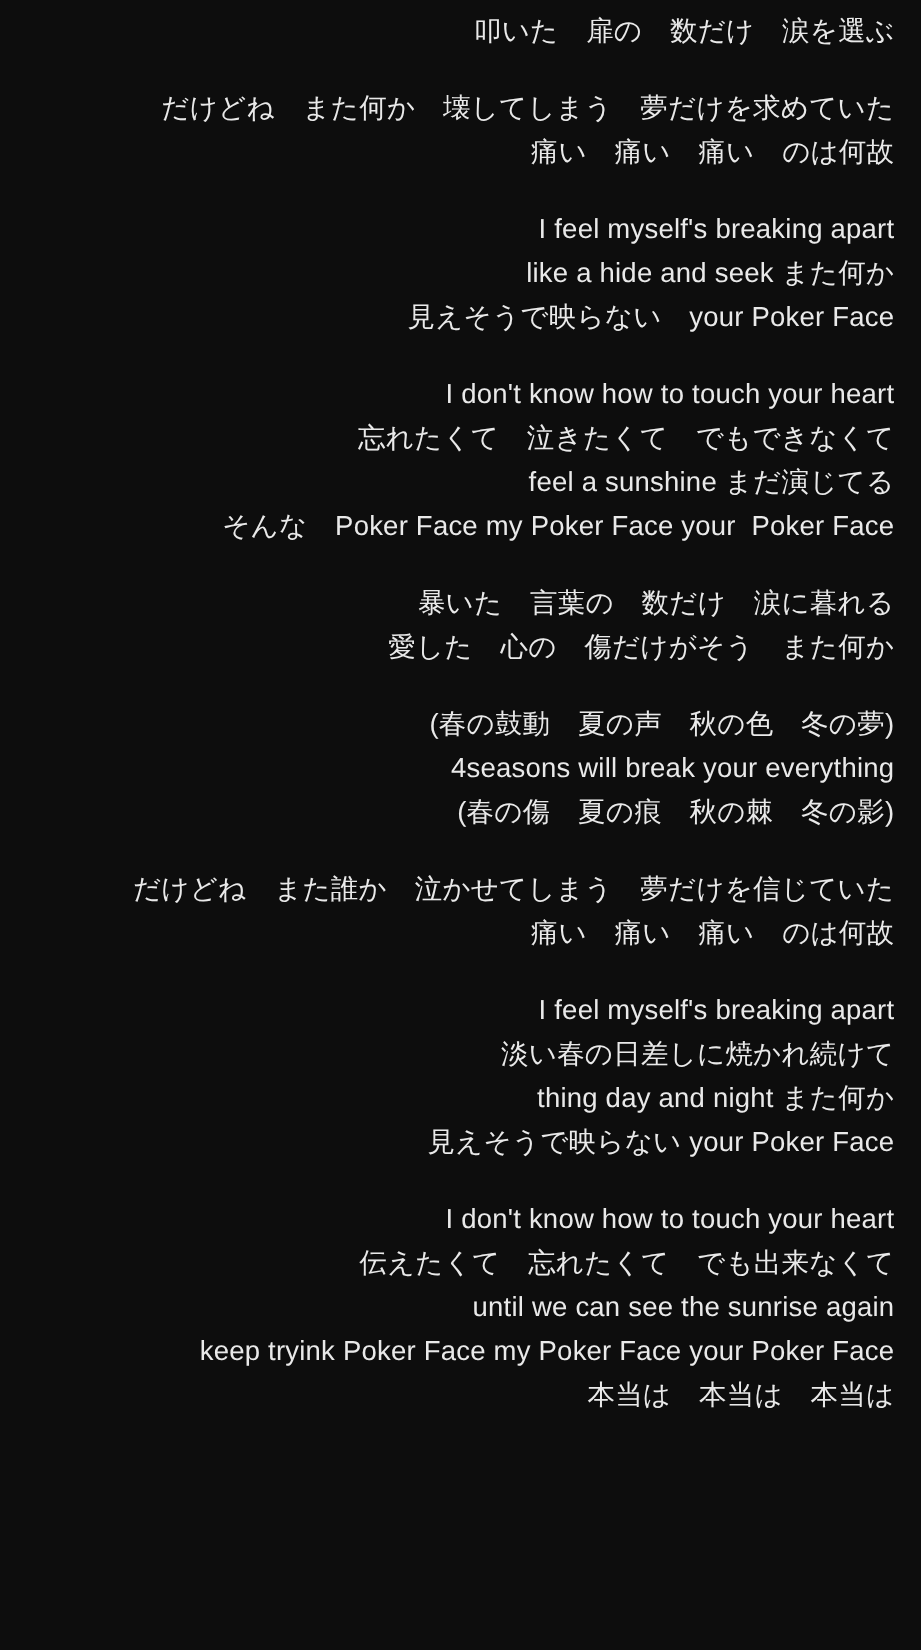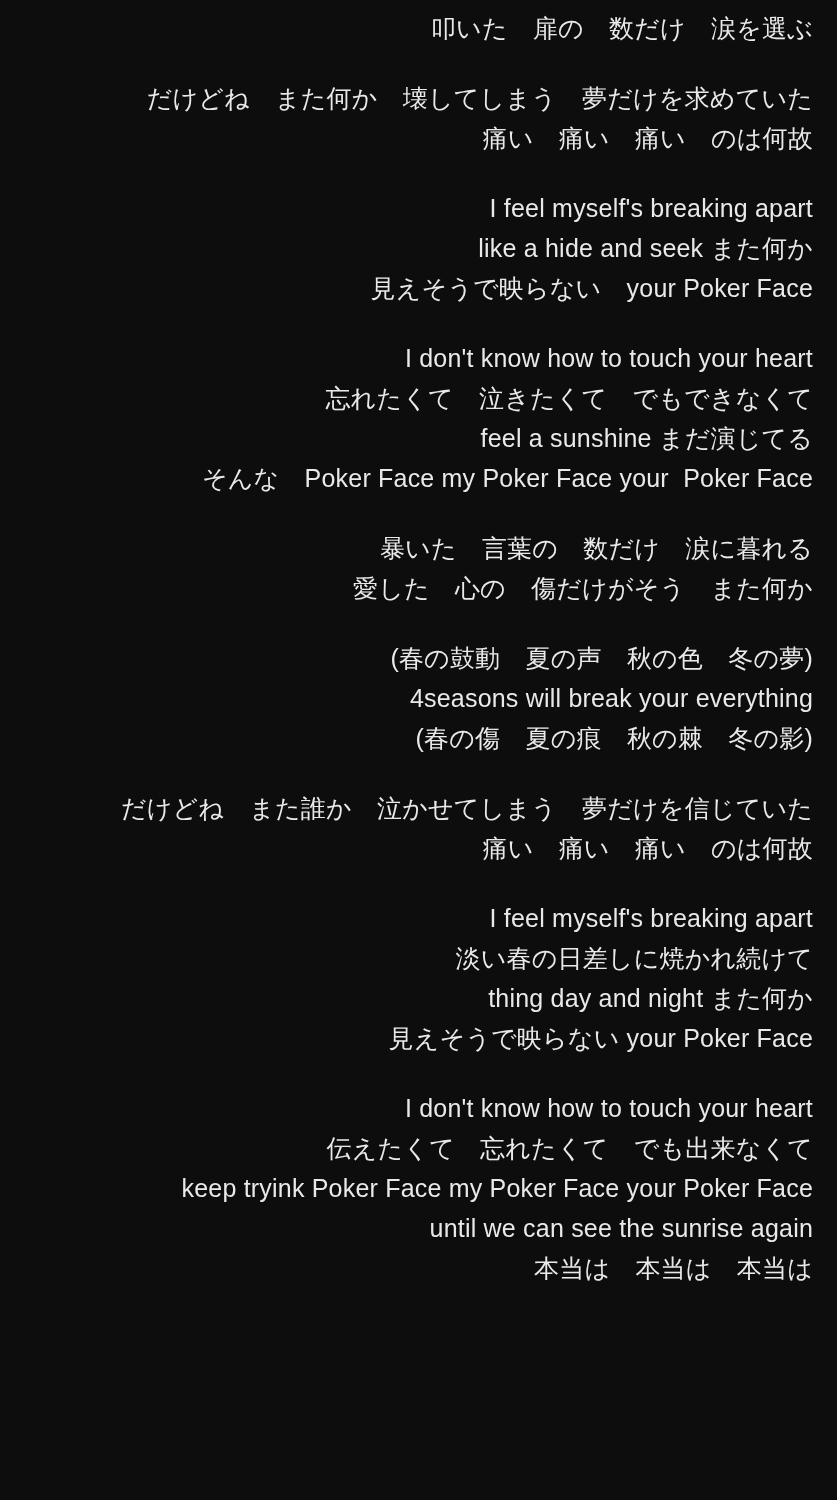--- a/index.html
+++ b/index.html
@@ -73,17 +73,17 @@
     </div>
     <div class="stanza indent">
       <div class="line">I feel myself's breaking apart</div>
       <div class="line">淡い春の日差しに焼かれ続けて</div>
       <div class="line">thing day and night また何か</div>
       <div class="line">見えそうで映らない your Poker Face</div>
     </div>
     <div class="stanza indent">
       <div class="line">I don't know how to touch your heart</div>
       <div class="line">伝えたくて　忘れたくて　でも出来なくて</div>
+      <div class="line">until we can see the sunrise again</div>
       <div class="line">keep tryink Poker Face my Poker Face your Poker Face</div>
-      <div class="line">until we can see the sunrise again</div>
       <div class="line">本当は　本当は　本当は</div>
     </div>
   </div>
 
 </body></html>

